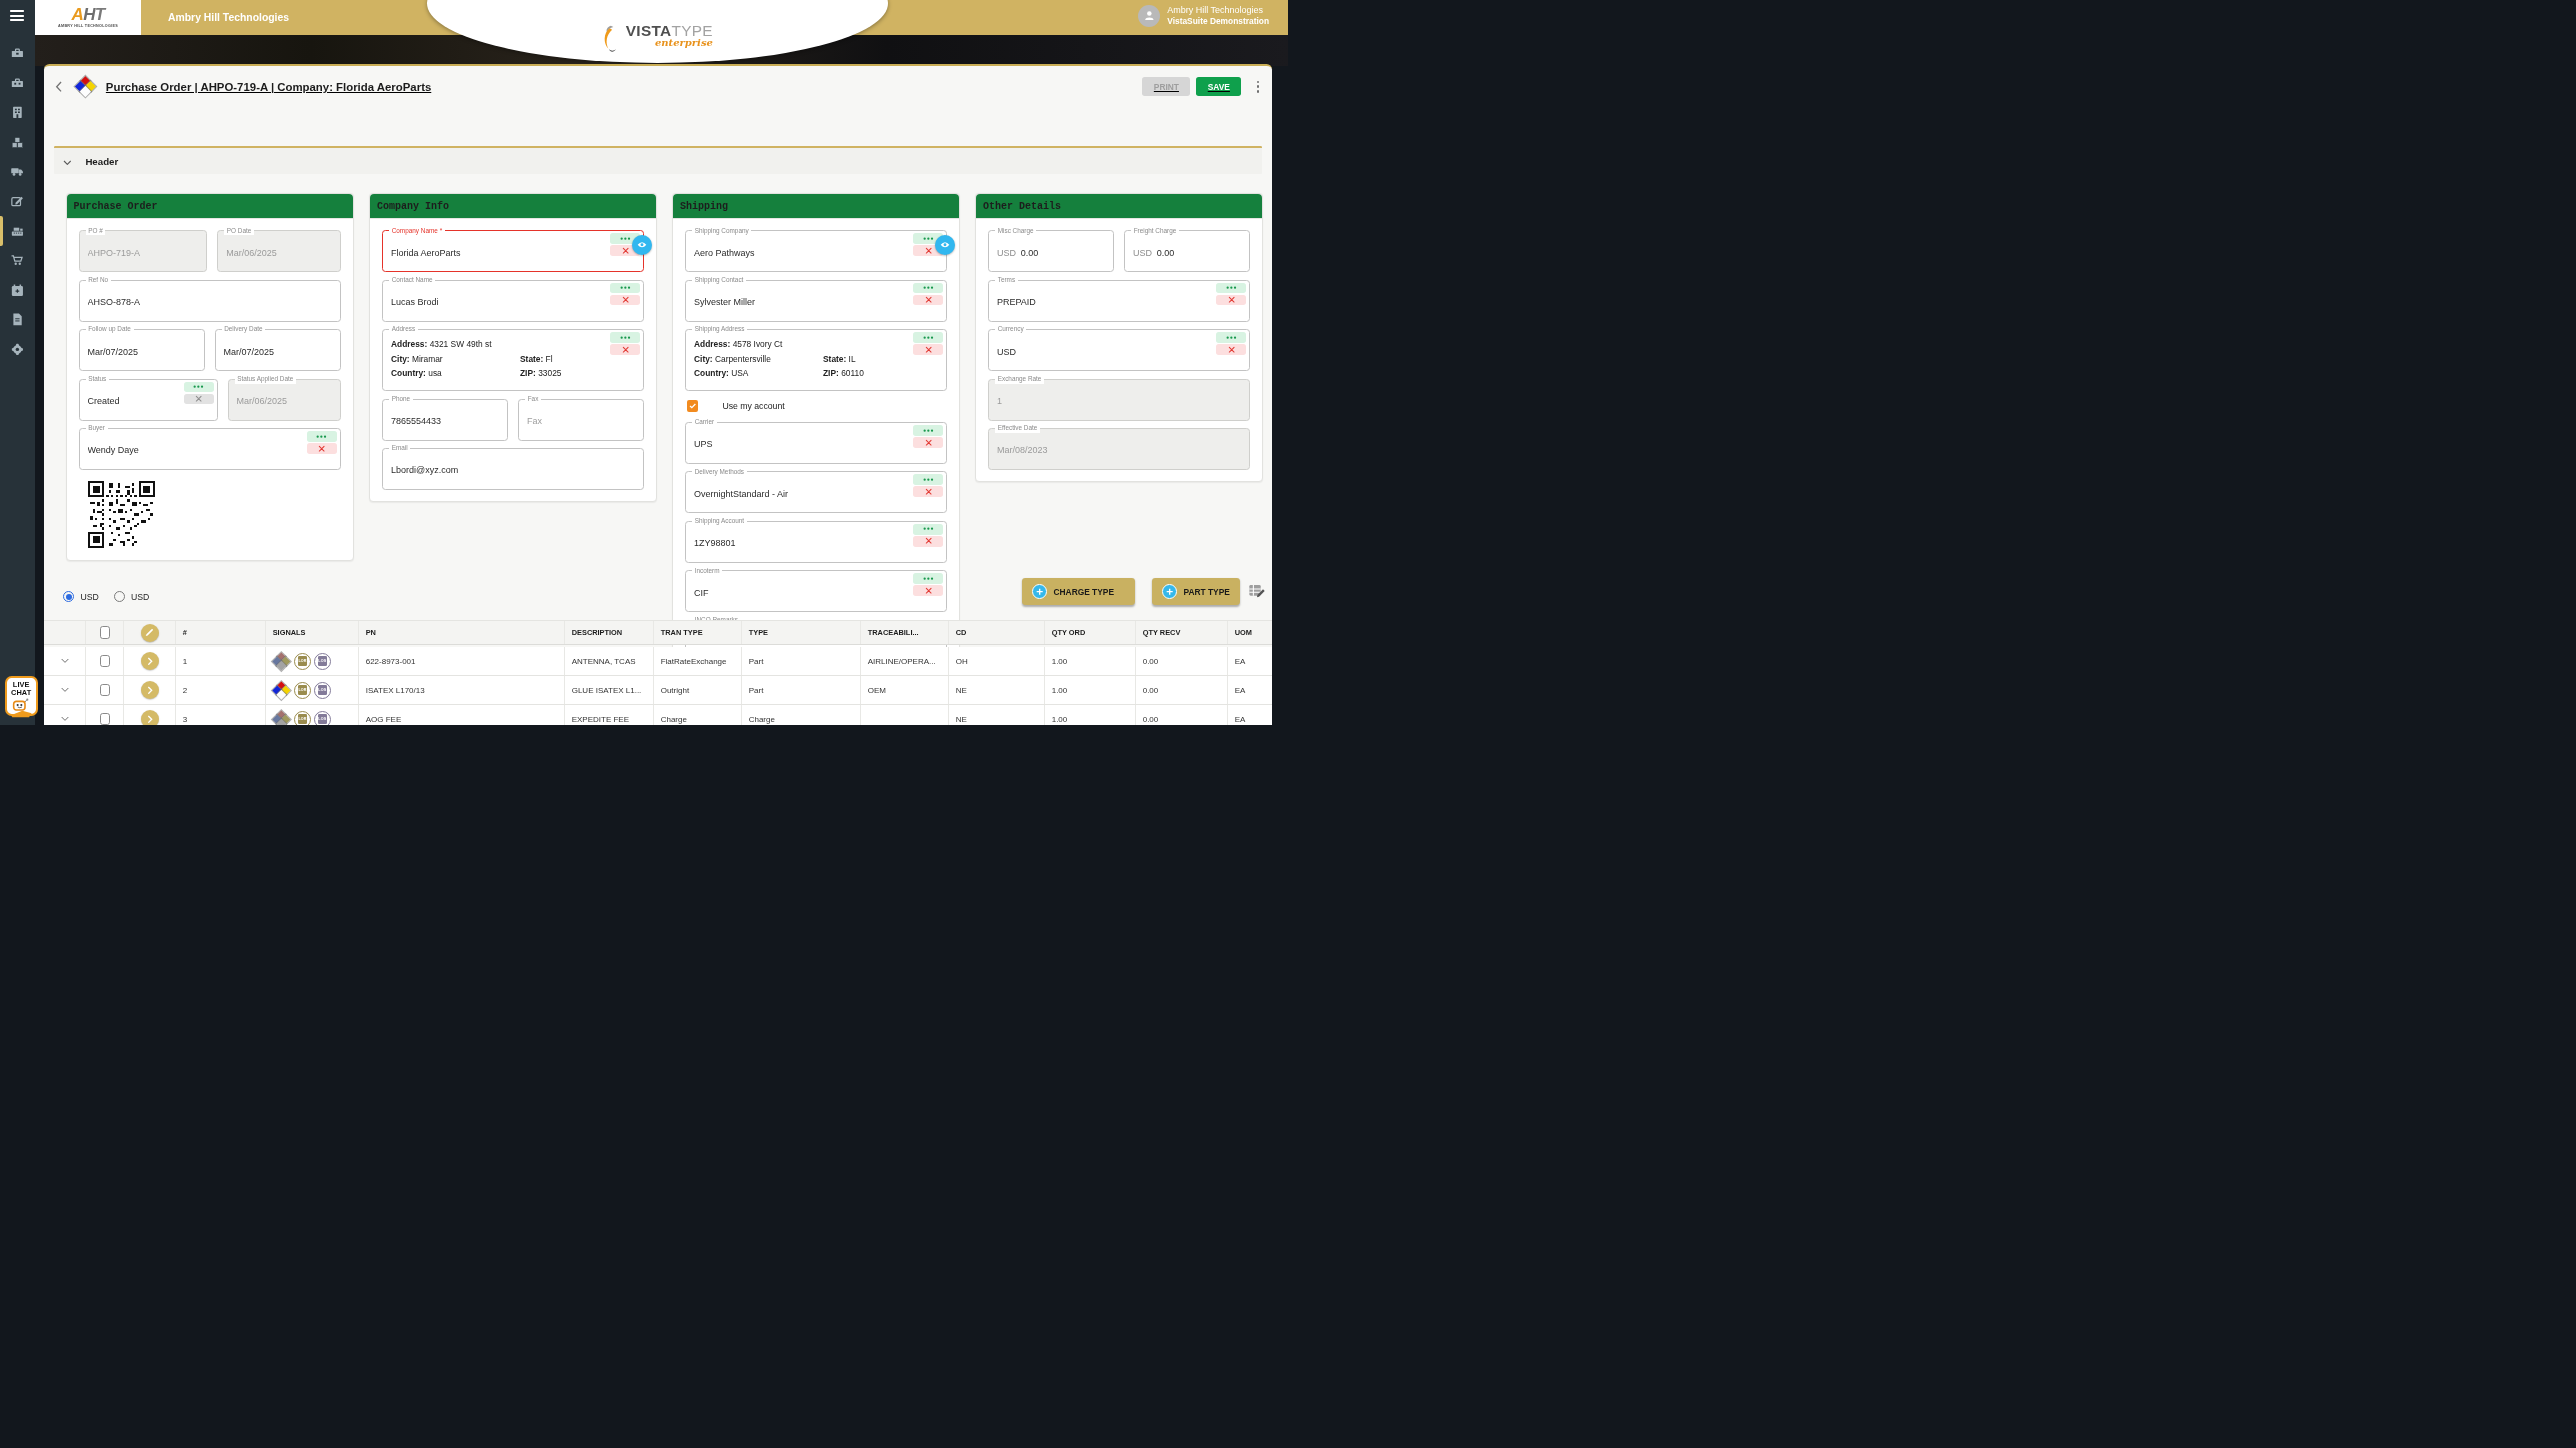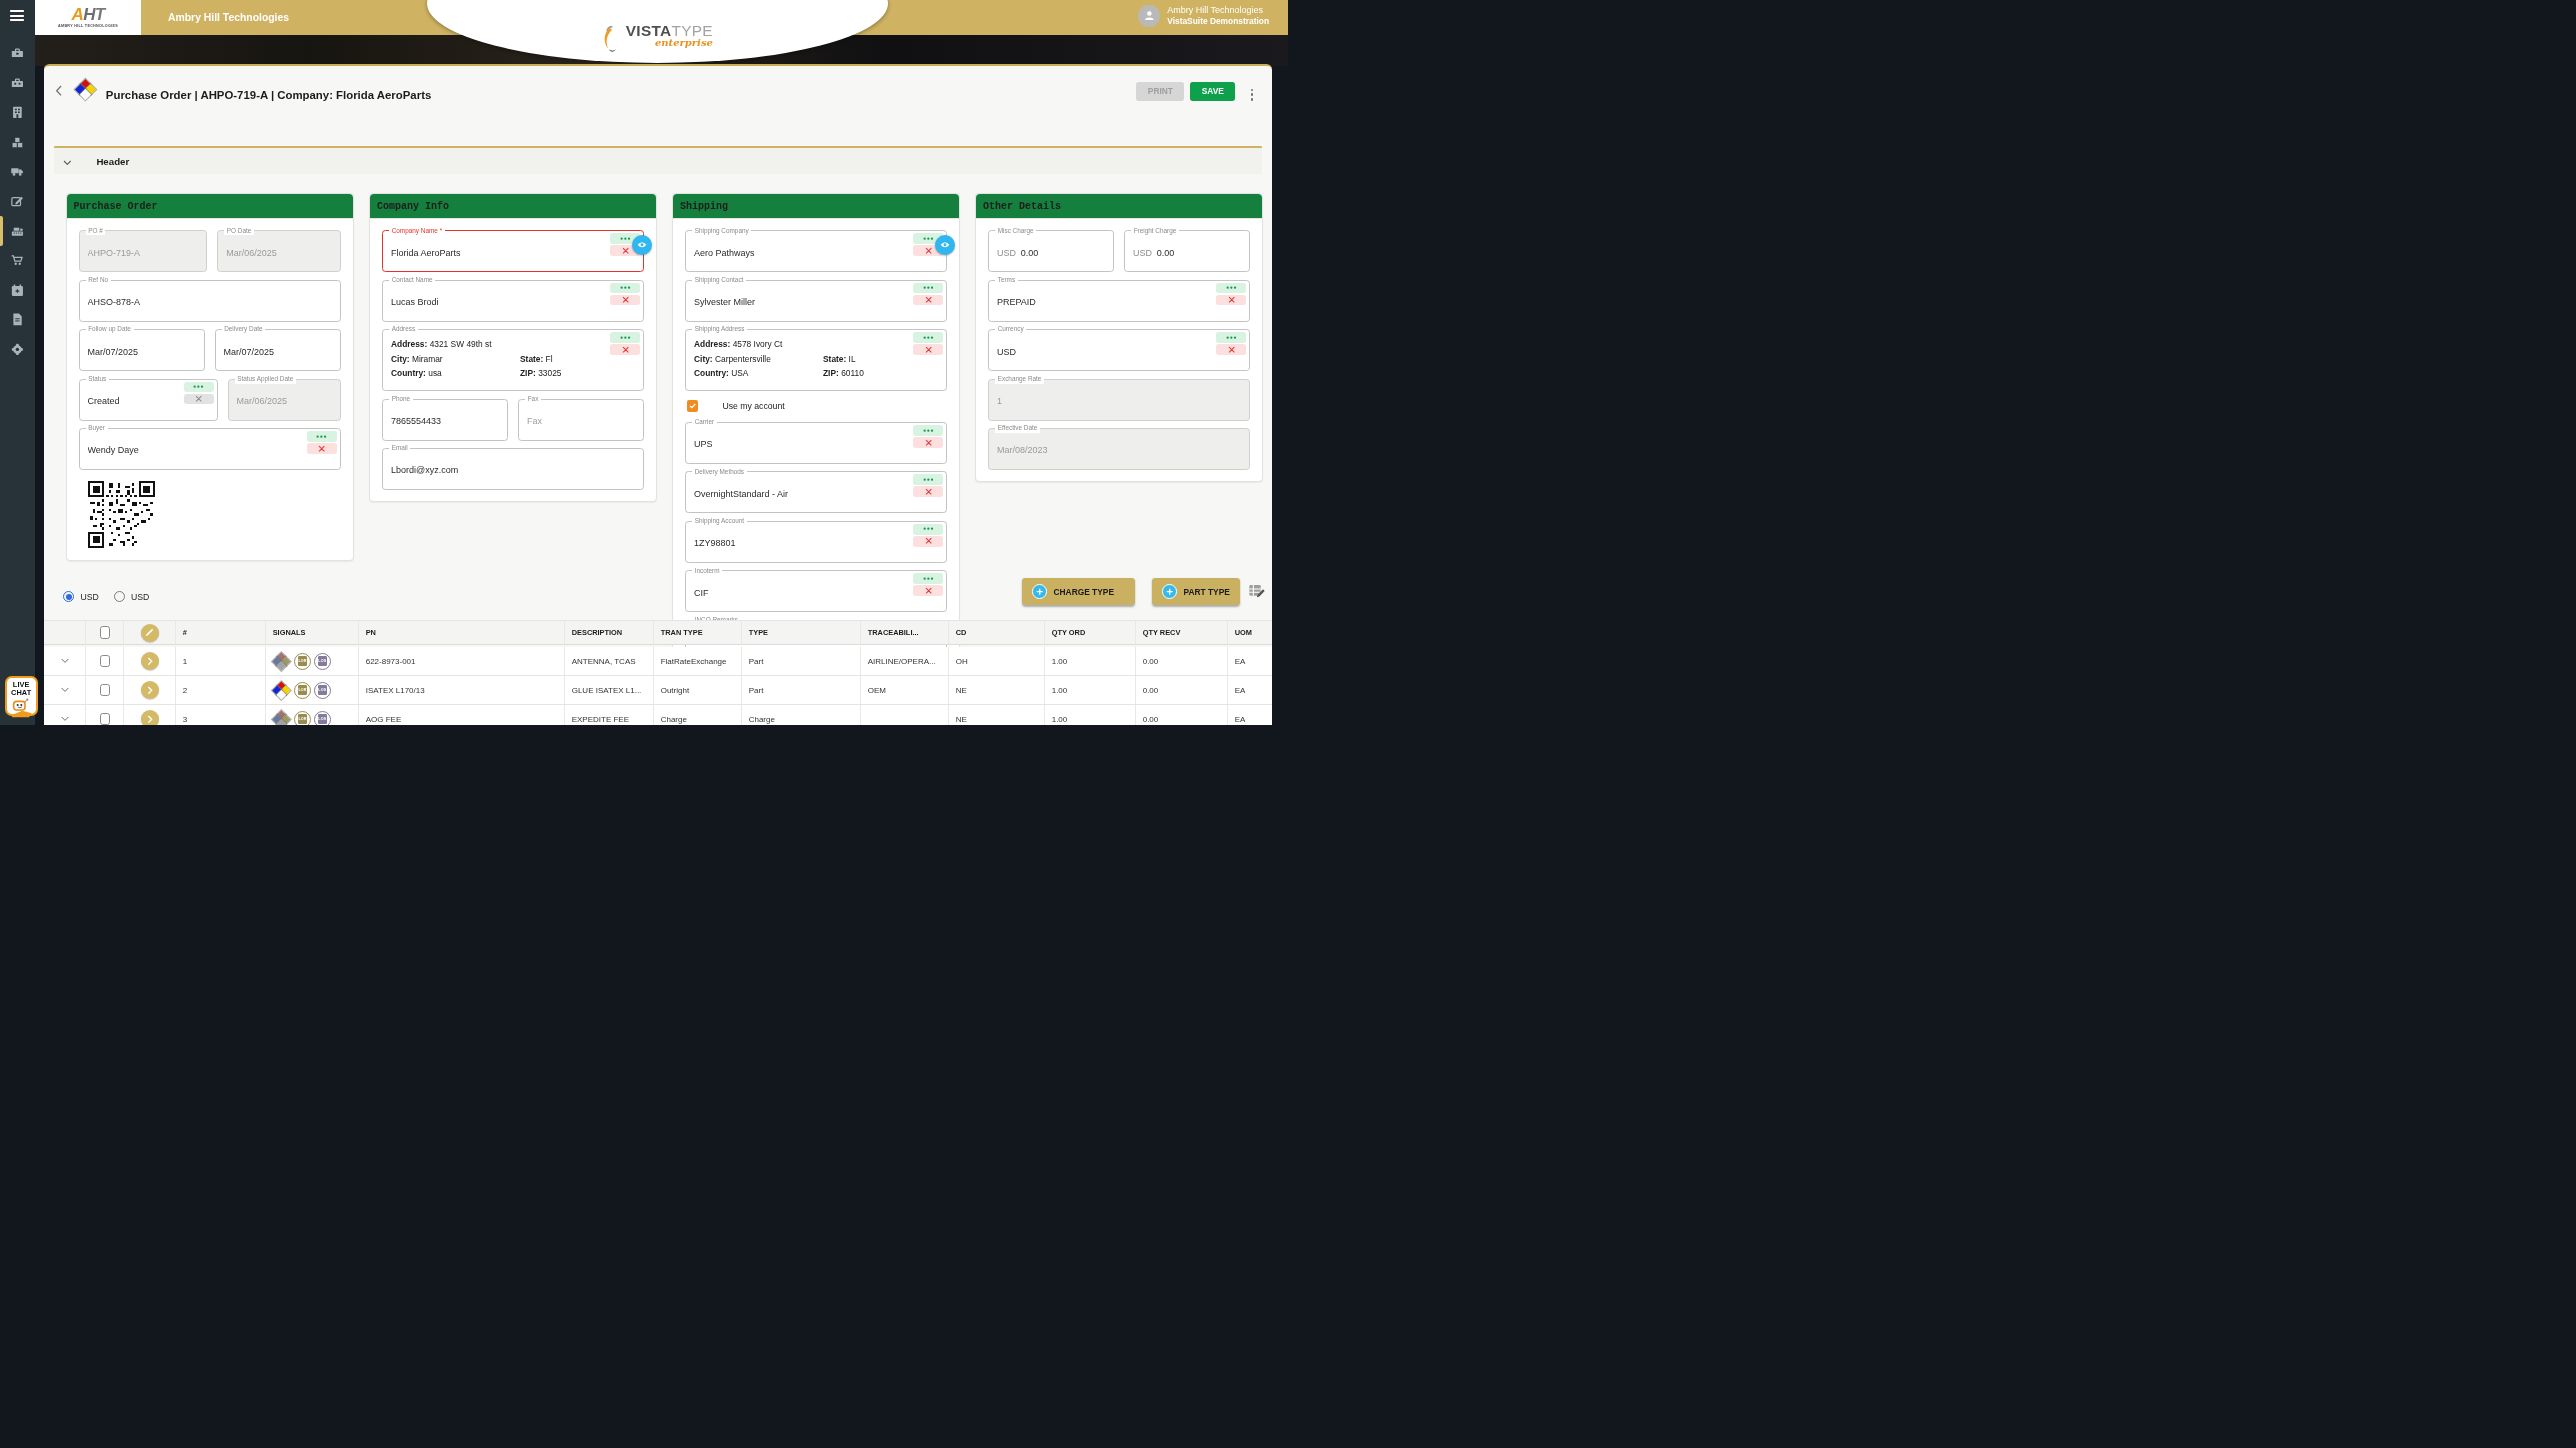--- a/index.html
+++ b/index.html
@@ -38,21 +38,21 @@
   .ellipse { position:absolute; left:427px; top:-56px; width:461px; height:119px; background:#fff; border-radius:50%; z-index:3; box-shadow:0 1.3px 4px rgba(0,0,0,.35); }
   .brand { position:absolute; left:0; right:0; bottom:7.4px; display:flex; align-items:flex-start; justify-content:center; gap:4.7px; }
   .bt { display:flex; flex-direction:column; align-items:flex-end; }
   .bt1 { font-size:15.4px; line-height:16px; letter-spacing:0.3px; }
   .bt1 .b1 { color:#4f4f4f; font-weight:800; } .bt1 .b2 { color:#a2a2a2; font-weight:400; }
   .bt2 { color:#e8921c; font-style:italic; font-weight:bold; font-size:10px; margin-top:-1.3px; font-family:"DejaVu Serif", serif; }
 
   
   .card { position:absolute; left:44px; top:64px; width:1228px; height:661px; background:#f7f7f5; border-radius:5.4px 5.4px 0 0; border-top:2px solid #c9ad55; z-index:4; overflow:hidden; }
 
-  .toolrow { position:absolute; top:6.7px; left:10.7px; right:14px; height:28px; display:flex; align-items:flex-end; }
+  .toolrow { position:absolute; top:6.7px; left:10.7px; right:8px; height:28px; display:flex; align-items:center;text-decoration:underline; }
   .pagetitle { font-size:11.4px; font-weight:bold; color:#1c1c1c; margin-left:9.4px; }
   .backbtn { width:13.4px; height:19px; display:flex; align-items:center; cursor:pointer; }
   .spacer { flex:1; }
   .btn { height:19px; border-radius:2.7px; font-size:8.4px; font-weight:bold; display:flex; align-items:center; padding:0 11.4px; cursor:pointer; }
   .btn-print { background:#d6d6d6; color:#9e9e9e; }
   .btn-save { background:#0fa04c; color:#fff; margin-left:6px; }
   .kebab { width:12px; display:flex; flex-direction:column; align-items:center; gap:2px; margin-left:10.7px; cursor:pointer; }
   .kebab i { width:2.7px; height:2.7px; border-radius:50%; background:#6f6f6f; }
 
   
@@ -64,21 +64,21 @@
   .vivid .d1{background:#d40f0f}.vivid .d2{background:#f5d400}.vivid .d3{background:#1226d8}.vivid .d4{background:#fdfdfd}
   .muted .d1{background:#a4716e}.muted .d2{background:#a09a5e}.muted .d3{background:#67779f}.muted .d4{background:#a3a3a3}
 
   
   .tabs { position:absolute; top:40px; left:0; right:0; height:31px; background:#fff; box-shadow:0 0.7px 2px rgba(0,0,0,.15); display:flex; padding-left:10px; }
   .tab { width:106px; display:flex; align-items:center; justify-content:center; font-size:8.4px; color:#454545; position:relative; cursor:pointer; }
   .tab.active { font-weight:bold; color:#1a1a1a; }
   .tab.active::after { content:""; position:absolute; left:4px; right:4px; bottom:0; height:2.7px; background:#d0b362; }
 
   
-  .secbar { position:absolute; top:80px; left:10px; right:10px; height:28px; background:#f1f1ee; border-top:2px solid #d0b362; display:flex; align-items:center; gap:25px; padding-left:8.7px; border-radius:1.3px; }
+  .secbar { position:absolute; top:80px; left:10px; right:10px; height:28px; background:#f1f1ee; border-top:2px solid #d0b362; display:flex; align-items:center; gap:14px; padding-left:8.7px; border-radius:1.3px; }
   .secbar .stitle { font-size:9.7px; font-weight:bold; color:#1d1d1d; }
 
   
   .panel { position:absolute; top:127px; width:288px; background:#fff; border:0.7px solid #e2e2df; border-radius:4px; box-shadow:0 0.7px 1.3px rgba(0,0,0,.06); }
   .p-po { left:21.5px; } .p-ci { left:325px; } .p-sh { left:628px; } .p-od { left:931px; }
   .phead { height:25px; background:#15803d; border-bottom:0.7px solid #e6e6e3; border-radius:4px 4px 0 0; display:flex; align-items:center; padding-left:7px; font-size:10px; font-weight:bold; color:#1d1d1d;font-family:Liberation Mono, monospace; }
   .pbody { padding:11.4px 12px 10.7px; }
   .pbody > div { margin-bottom:7.4px; }
   .pbody > div:last-child { margin-bottom:0; }
   .frow { display:flex; gap:10px; }

